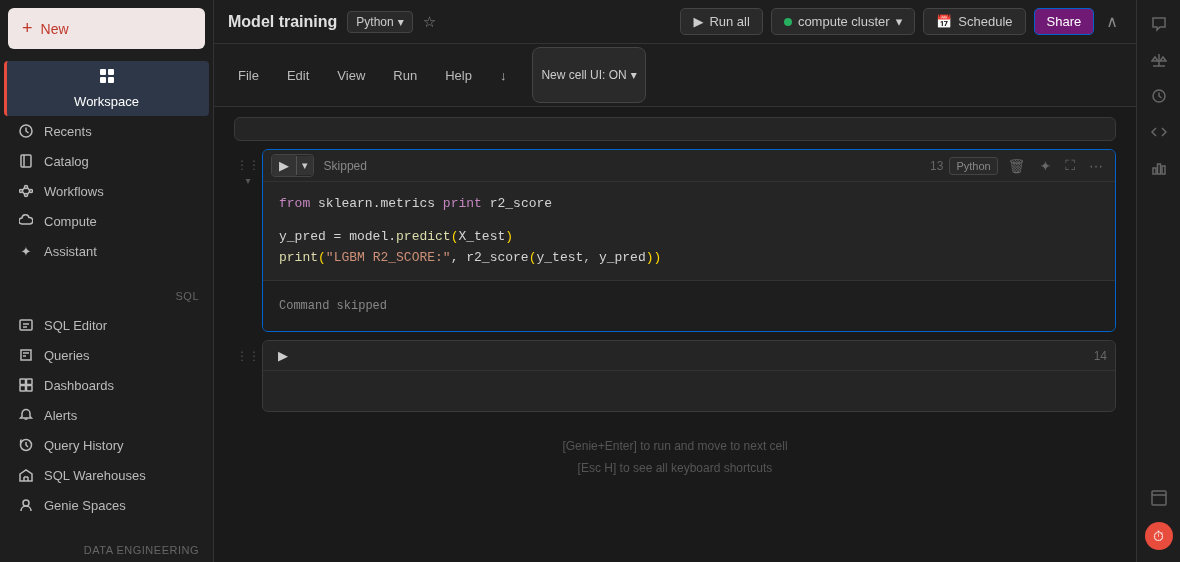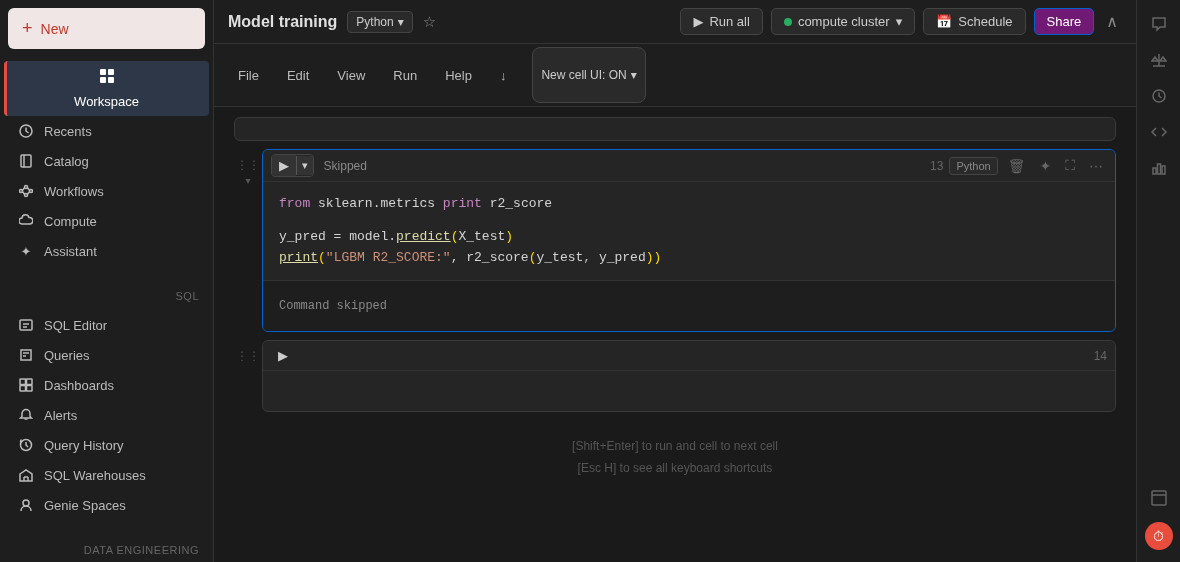--- a/index.html
+++ b/index.html
@@ -53,21 +53,21 @@
     .run-btn-group { display: flex; align-items: center; border: 1px solid #444; border-radius: 4px; overflow: hidden; }
     .run-btn { background: #333; border: none; color: #ccc; padding: 3px 7px; cursor: pointer; font-size: 13px; }
     .run-dropdown { background: #333; border: none; border-left: 1px solid #555; color: #ccc; padding: 3px 5px; cursor: pointer; font-size: 11px; }
     .cell-status { font-size: 12px; color: #888; margin-left: 4px; }
     .cell-num { margin-left: auto; font-size: 12px; color: #666; }
     .cell-lang-badge { background: #2a2a2a; border: 1px solid #444; border-radius: 3px; padding: 2px 6px; font-size: 11px; color: #888; }
     .cell-action { background: none; border: none; color: #666; cursor: pointer; font-size: 14px; padding: 2px 4px; }
 
     .cell-code { padding: 12px 16px; font-family: 'Courier New', monospace; font-size: 13px; line-height: 1.6; }
     .cell-output { padding: 18px 16px; background: #1e1e1e; border-top: 1px solid #333; font-family: 'Courier New', monospace; font-size: 12px; color: #888; }
-    .fn { color: #dcdcaa; text-decoration: underline; }
+    .fn { color: #dcdcaa; }
     .str { color: #ce9178; }
     .py-import { color: #c586c0; }
     .py-from { color: #c586c0; }
     .py-normal { color: #d4d4d4; }
     .py-paren { color: #ffd700; }
 
     
     .cell-empty { padding: 12px 16px; min-height: 40px; }
 
     
@@ -333,21 +333,21 @@
       <div class="cell">
         <div class="cell-toolbar">
           <button class="run-btn" style="border:none;background:#252526">▶</button>
           <span class="cell-num">14</span>
         </div>
         <div class="cell-empty"></div>
       </div>
     </div>
 
     <div id="notebook-hints">
-      <div>[Shift+Enter] to run and cell to next cell</div>
+      <div>[Genie+Enter] to run and move to next cell</div>
       <div>[Esc H] to see all keyboard shortcuts</div>
     </div>
   </div>
 </div>
 
 <div id="right-sidebar">
   <div class="right-icon">
     <svg width="16" height="16" viewBox="0 0 16 16" fill="none" stroke="currentColor" stroke-width="1.5">
         <path d="M2 2h12v9H9l-3 3v-3H2z"></path>
       </svg>

